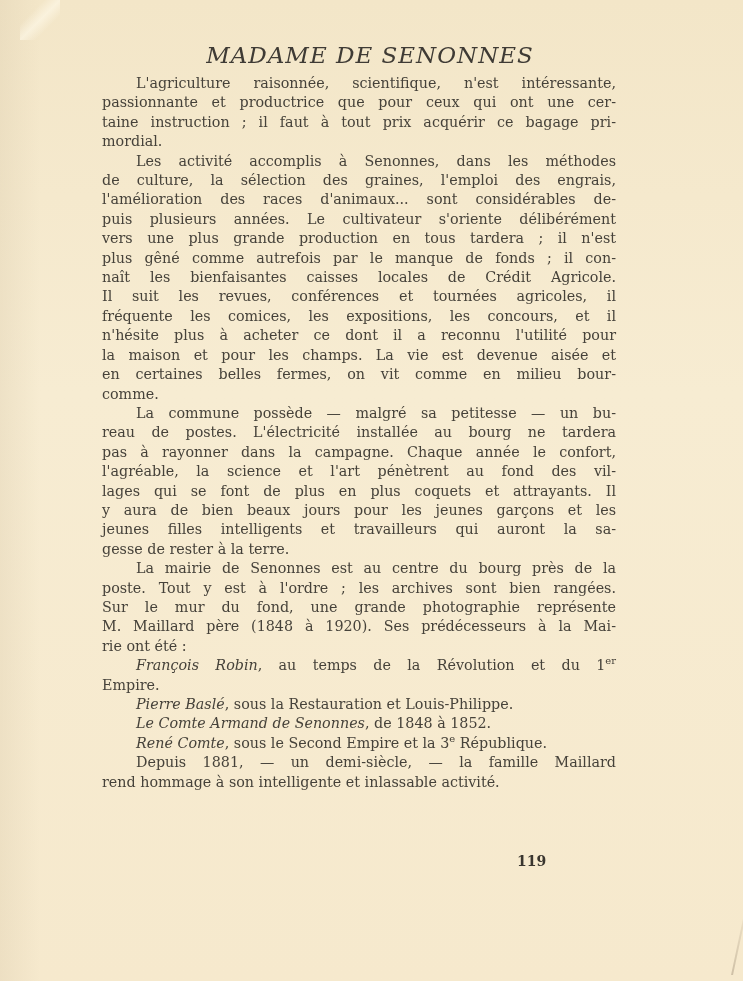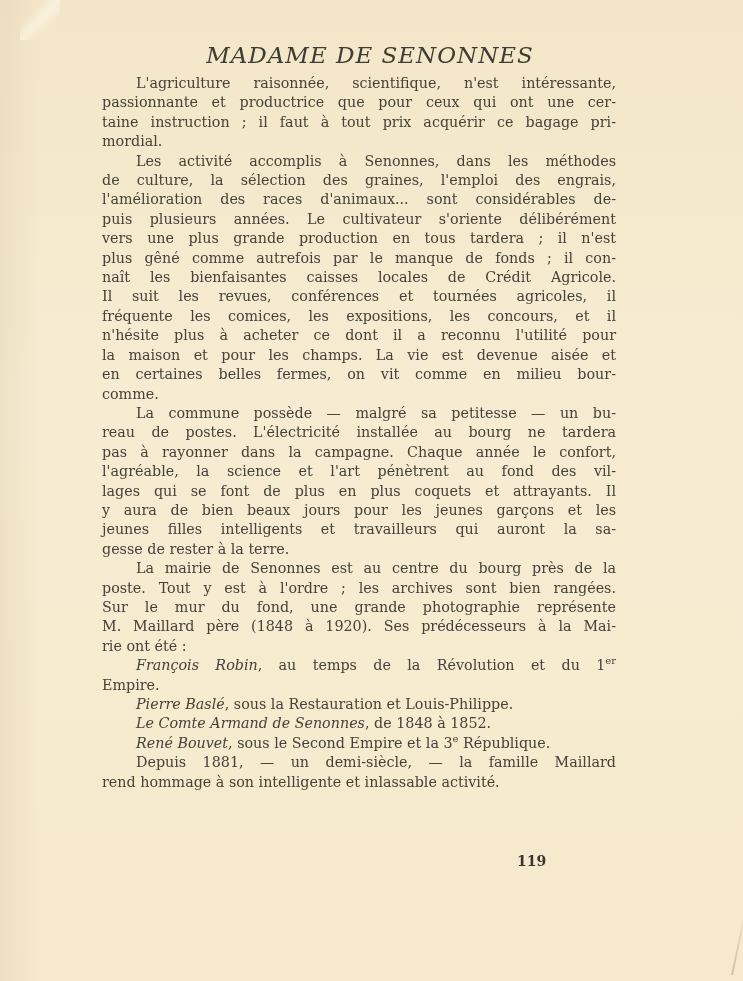--- a/index.html
+++ b/index.html
@@ -111,21 +111,21 @@
         <span class="line">poste. Tout y est à l'ordre ; les archives sont bien rangées.</span>
         <span class="line">Sur le mur du fond, une grande photographie représente</span>
         <span class="line">M. Maillard père (1848 à 1920). Ses prédécesseurs à la Mai-</span>
         <span class="line last">rie ont été :</span>
       </div>
 
     <span class="line indent"><span class="it">François Robin</span><span>, au temps de la Révolution et du 1</span><sup>er</sup></span>
     <span class="line last">Empire.</span>
     <span class="line indent last"><span class="it">Pierre Baslé</span><span>, sous la Restauration et Louis-Philippe.</span></span>
     <span class="line indent last"><span class="it">Le Comte Armand de Senonnes</span><span>, de 1848 à 1852.</span></span>
-    <span class="line indent last"><span class="it">René Bouvet</span><span>, sous le Second Empire et la 3</span><sup>e</sup><span> République.</span></span>
+    <span class="line indent last"><span class="it">René Comte</span><span>, sous le Second Empire et la 3</span><sup>e</sup><span> République.</span></span>
 
     <div id="closing-lines">
         <span class="line indent">Depuis 1881, — un demi-siècle, — la famille Maillard</span>
         <span class="line last">rend hommage à son intelligente et inlassable activité.</span>
       </div>
   </div>
 
   <div class="page-number">119</div>
   <div class="edge-mark"></div>
 </div>

